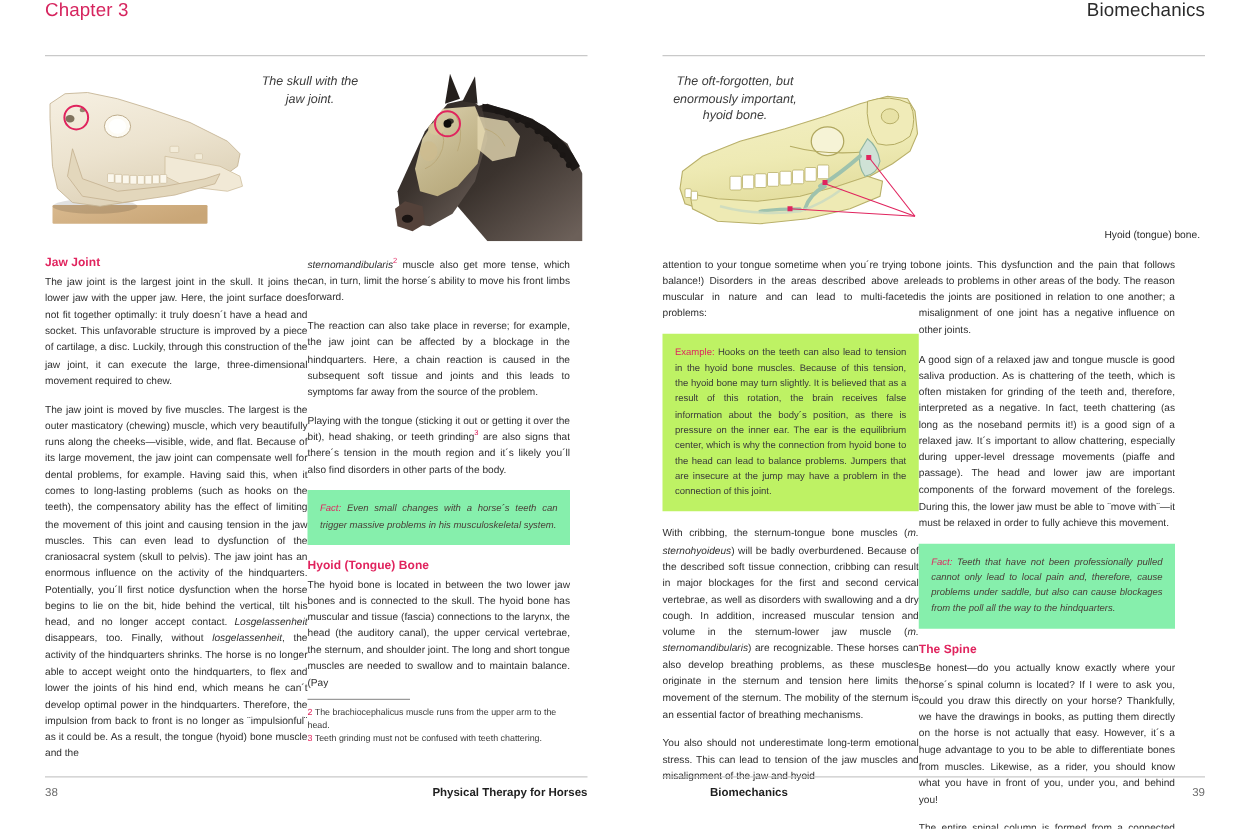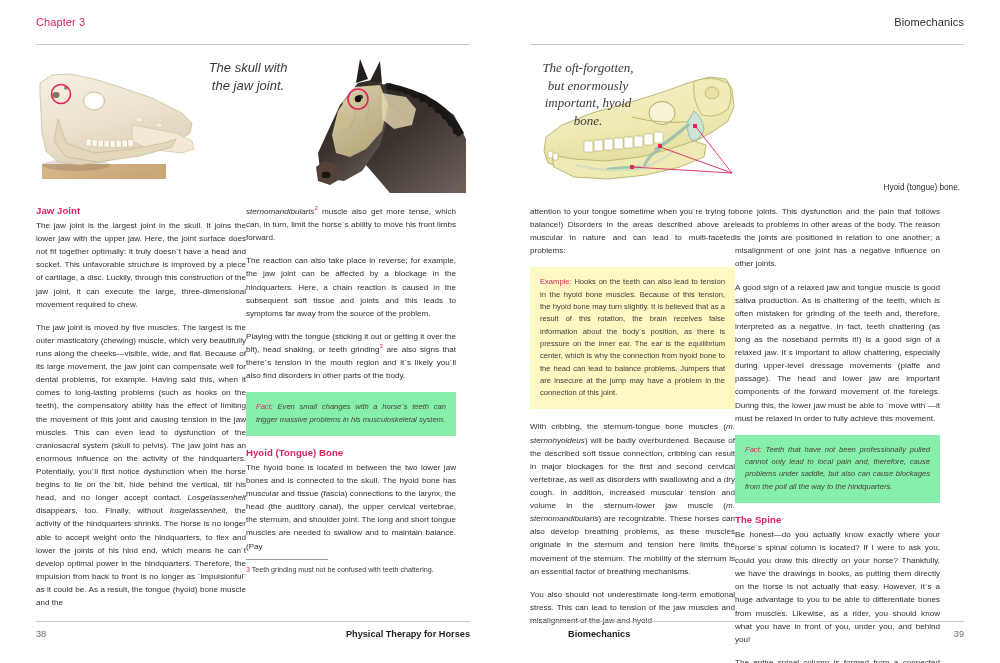--- a/index.html
+++ b/index.html
@@ -26,48 +26,48 @@
     height: 663px;
     box-sizing: border-box;
   }
   .page-left  { padding: 0 30px 0 36px; }
   .page-right { padding: 0 36px 0 30px; }
 
   
   .runhead {
     height: 44px;
     display: flex;
-    align-items: center;
-    font-size: 11px;
+    align-items: flex-start;
+    font-size: 15px;
     letter-spacing: 0.1px;
   }
   .runhead.left  { justify-content: flex-start; color: #d6245e; }
   .runhead.right { justify-content: flex-end;   color: #2b2b2b; }
   .rule-top {
     border-top: 1px solid #c9c9c9;
     height: 0;
   }
 
   
   .figure-row {
     position: relative;
     height: 140px;
     margin-top: 8px;
   }
   .fig-caption {
     position: absolute;
     font-style: italic;
-    font-size: 13px;
+    font-size: 10px;
     line-height: 1.35;
     color: #3a3a3a;
     text-align: center;
     z-index: 5;
   }
   .fig-caption.left-fig  { left: 168px; top: 6px; width: 88px; }
-  .fig-caption.hyoid-cap { left: 8px;  top: 6px; width: 100px; text-align: center; font-family: Liberation Serif, serif;}
+  .fig-caption.hyoid-cap { left: 8px;  top: 6px; width: 100px; text-align: center;}
   .fig-label-hyoid {
     position: absolute;
     right: 4px;
     bottom: 0px;
     width: 86px;
     font-size: 8.2px;
     line-height: 1.35;
     text-align: right;
     color: #2b2b2b;
   }
@@ -126,21 +126,21 @@
     font-size: 7.6px;
     line-height: 1.62;
     text-align: justify;
   }
   .box.fact {
     background: #86efac;
     font-style: italic;
     color: #4a4038;
   }
   .box.example {
-    background: #fef9c3;
+    background: #bef264;
     color: #3a3a3a;
   }
   .box .tag {
     color: #e0245e;
     font-weight: normal;
   }
   .box.fact .tag { font-style: italic; }
 
   
   .footnotes {
@@ -307,20 +307,21 @@
         <p class="body"><span>Playing with the tongue (sticking it out or getting it over the bit), head shaking, or teeth grinding</span><sup class="fn">3</sup><span> are also signs that there´s tension in the mouth region and it´s likely you´ll also find disorders in other parts of the body.</span></p>
 
         <div class="box fact">
           <span class="tag">Fact:</span><span> Even small changes with a horse´s teeth can trigger massive problems in his musculoskeletal system.</span>
         </div>
 
         <div class="sec-head">Hyoid (Tongue) Bone</div>
         <p class="body tight">The hyoid bone is located in between the two lower jaw bones and is connected to the skull. The hyoid bone has muscular and tissue (fascia) connections to the larynx, the head (the auditory canal), the upper cervical vertebrae, the sternum, and shoulder joint. The long and short tongue muscles are needed to swallow and to maintain balance. (Pay</p>
 
         <div class="footnotes">
+          <div><span class="num">2</span> <span>The brachiocephalicus muscle runs from the upper arm to the head.</span></div>
           <div><span class="num">3</span> <span>Teeth grinding must not be confused with teeth chattering.</span></div>
         </div>
       </div>
     </div>
 
     <div class="footer left">
       <span class="folio">38</span>
       <span class="book-title">Physical Therapy for Horses</span>
     </div>
   </div>

